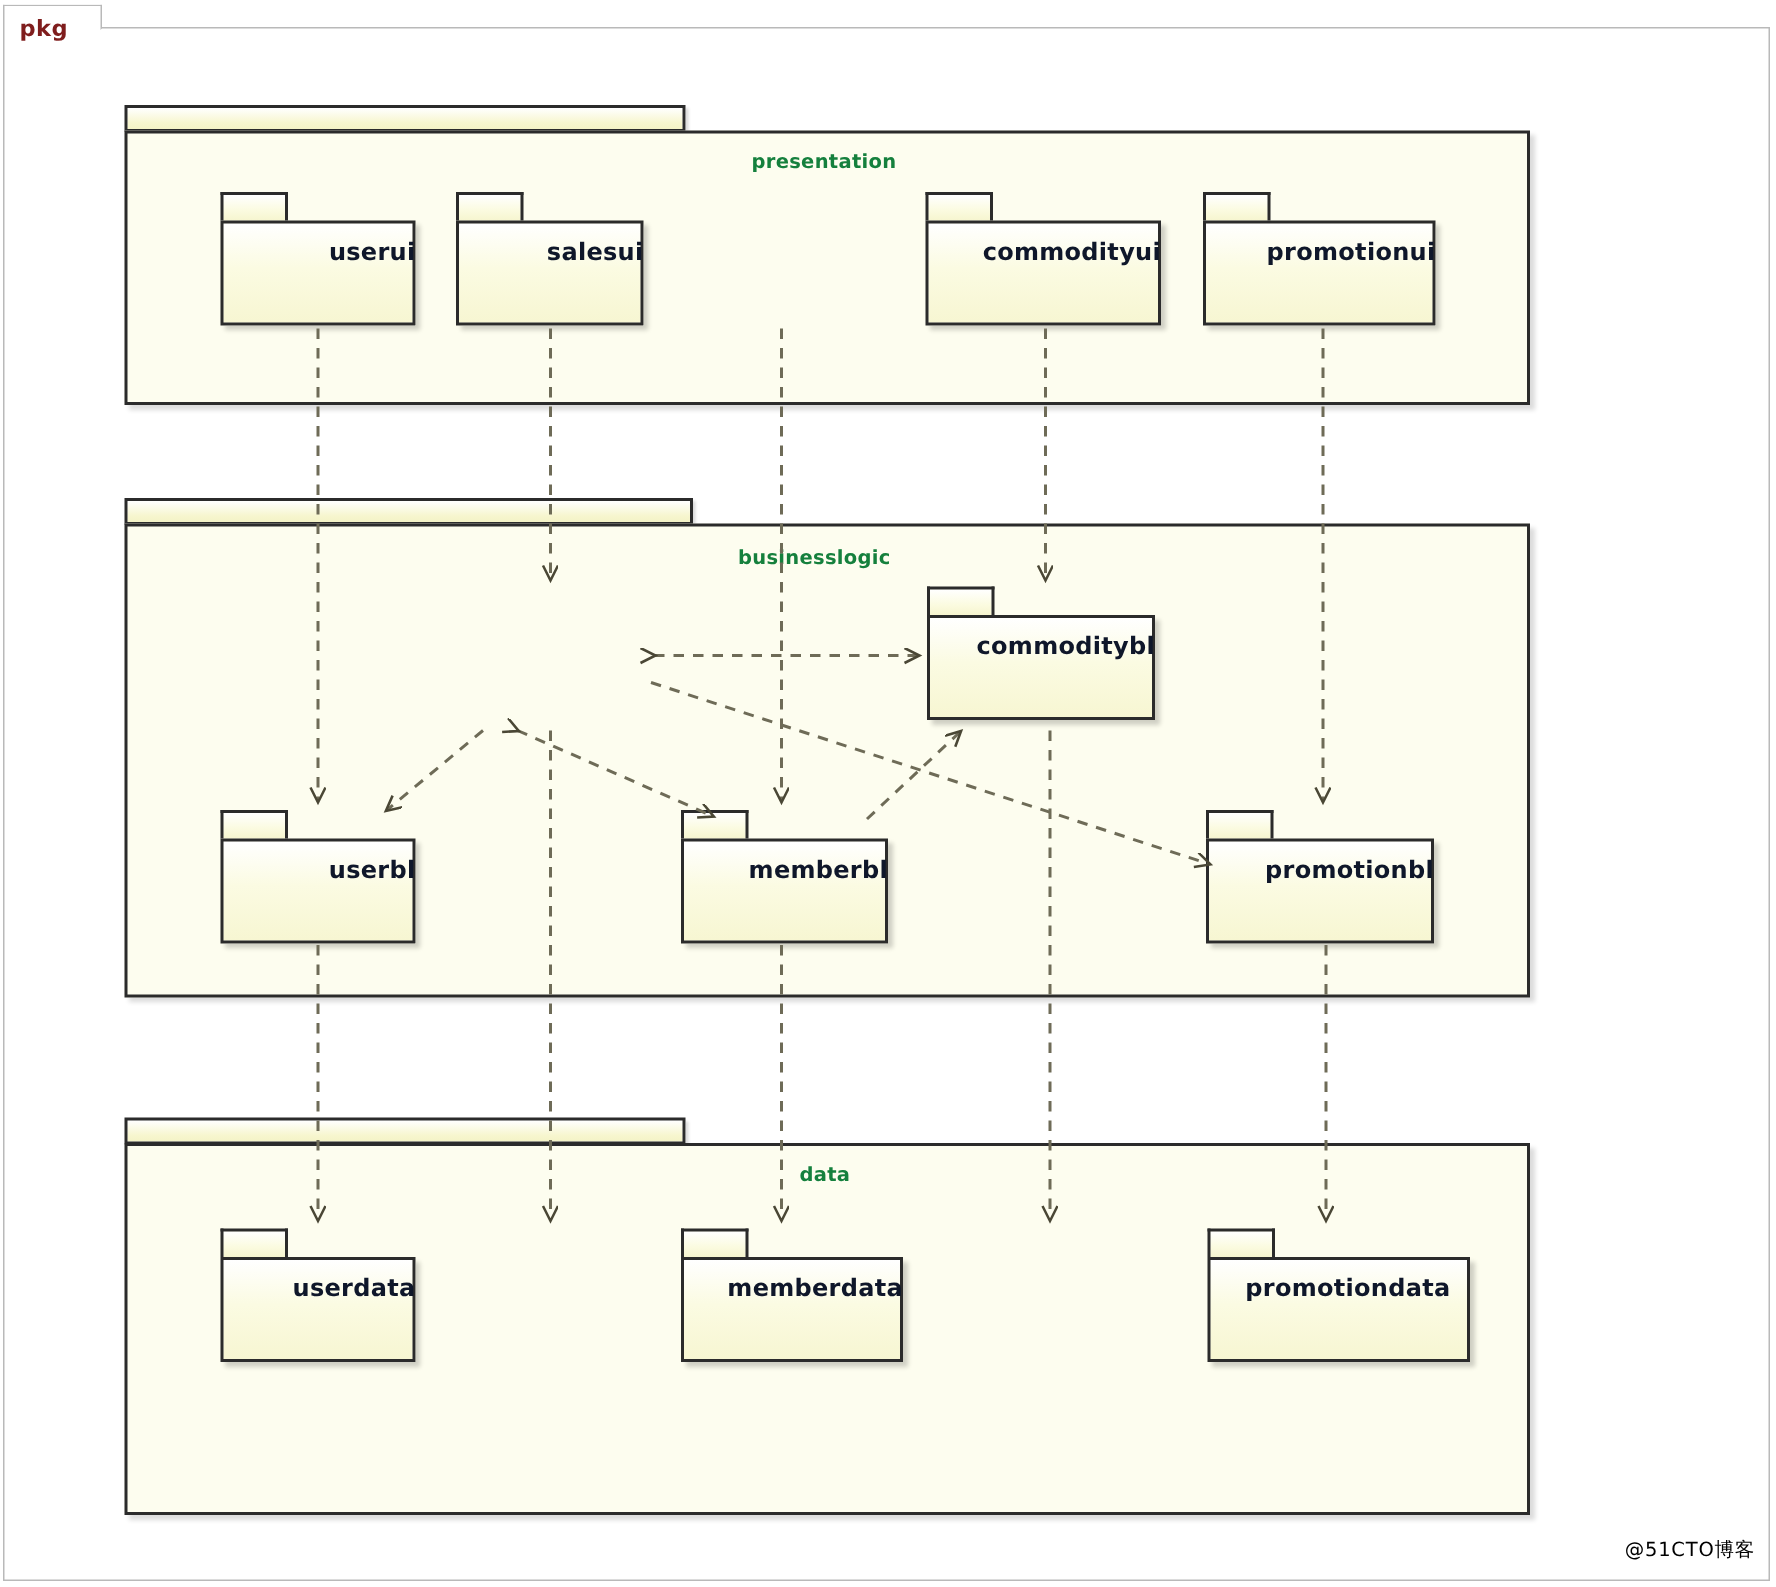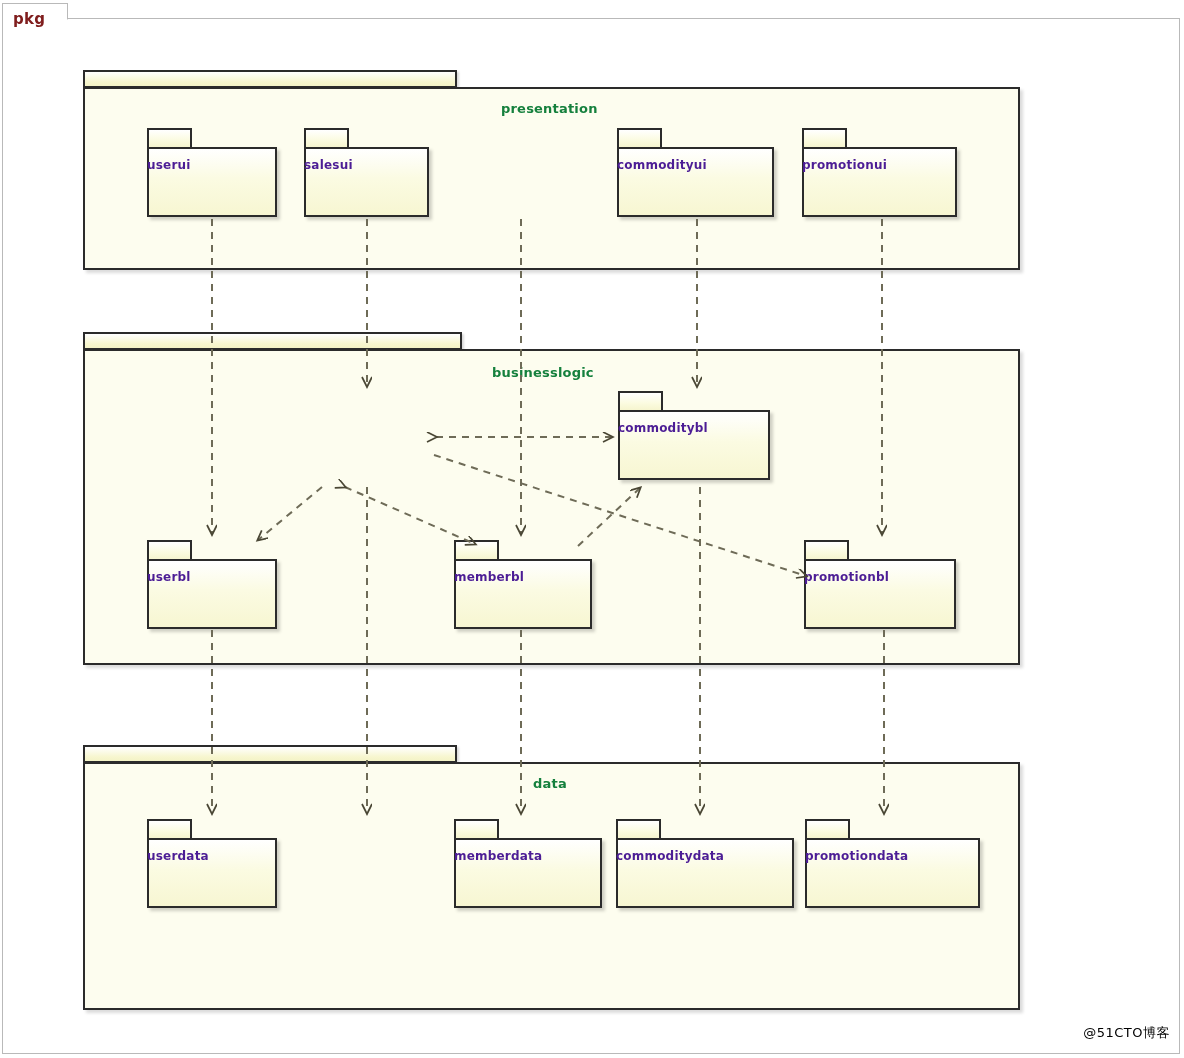--- a/index.html
+++ b/index.html
@@ -102,24 +102,24 @@
     background: linear-gradient(to bottom, #ffffff 0%, #fbfbe2 45%, #f7f6d2 100%);
     border: 2px solid #2b2b2b;
     box-sizing: border-box;
     box-shadow: 3px 3px 3px rgba(0,0,0,0.18);
   }
   .pkgbox .name {
     position: absolute;
     top: 30px;
     left: 0;
     width: 100%;
-    text-align: left;
-    font-size: 12px;
+    text-align: right;
+    font-size: 16px;
     font-weight: bold;
-    color: #4c1d95;
+    color: #0f172a;
     letter-spacing: 0.2px;
     pointer-events: none;
   }
 
   
   #edges {
     position: absolute;
     left: 0;
     top: 0;
     width: 1184px;
@@ -219,27 +219,22 @@
       <div class="name">userdata</div>
     </div>
 
 
     <div class="pkgbox" style="left:371px; top:74px; width:148px; height:89px;">
       <div class="tab"></div>
       <div class="body" style="width:148px; height:70px;"></div>
       <div class="name">memberdata</div>
     </div>
 
-    <div class="pkgbox" style="left:533px; top:74px; width:178px; height:89px;">
-      <div class="tab"></div>
-      <div class="body" style="width:178px; height:70px;"></div>
-      <div class="name">commoditydata</div>
-    </div>
-
-    <div class="pkgbox" style="left:722px; top:74px; width:146px; height:89px;">
+
+    <div class="pkgbox" style="left:722px; top:74px; width:146px; height:89px;padding-left:16px;">
       <div class="tab"></div>
       <div class="body" style="width:175px; height:70px;"></div>
       <div class="name">promotiondata</div>
     </div>
   </div>
 
   <svg id="edges" viewBox="0 0 1184 1058" xmlns="http://www.w3.org/2000/svg">
     <defs>
       <marker id="openArrow" markerWidth="14" markerHeight="14" refX="10" refY="5" orient="auto" markerUnits="userSpaceOnUse">
         <path d="M1,0 L11,5 L1,10" fill="none" stroke="#4a4735" stroke-width="1.7"></path>

